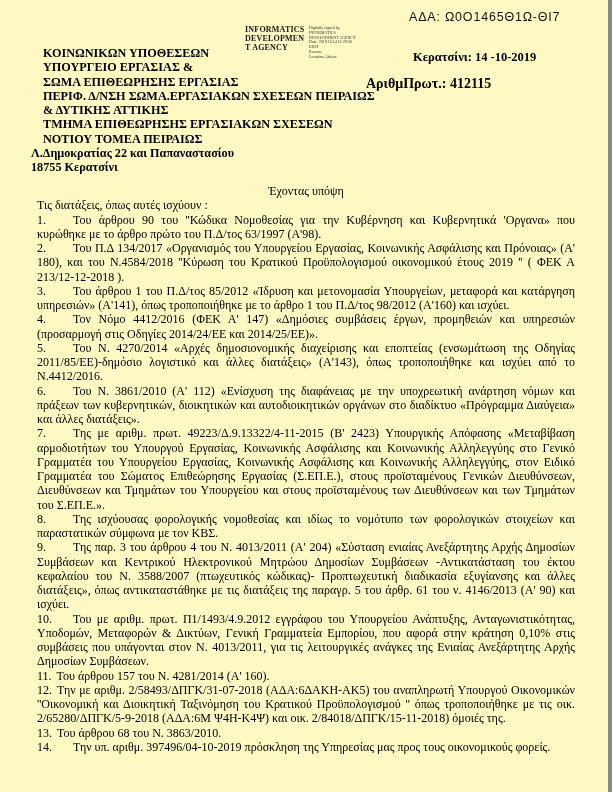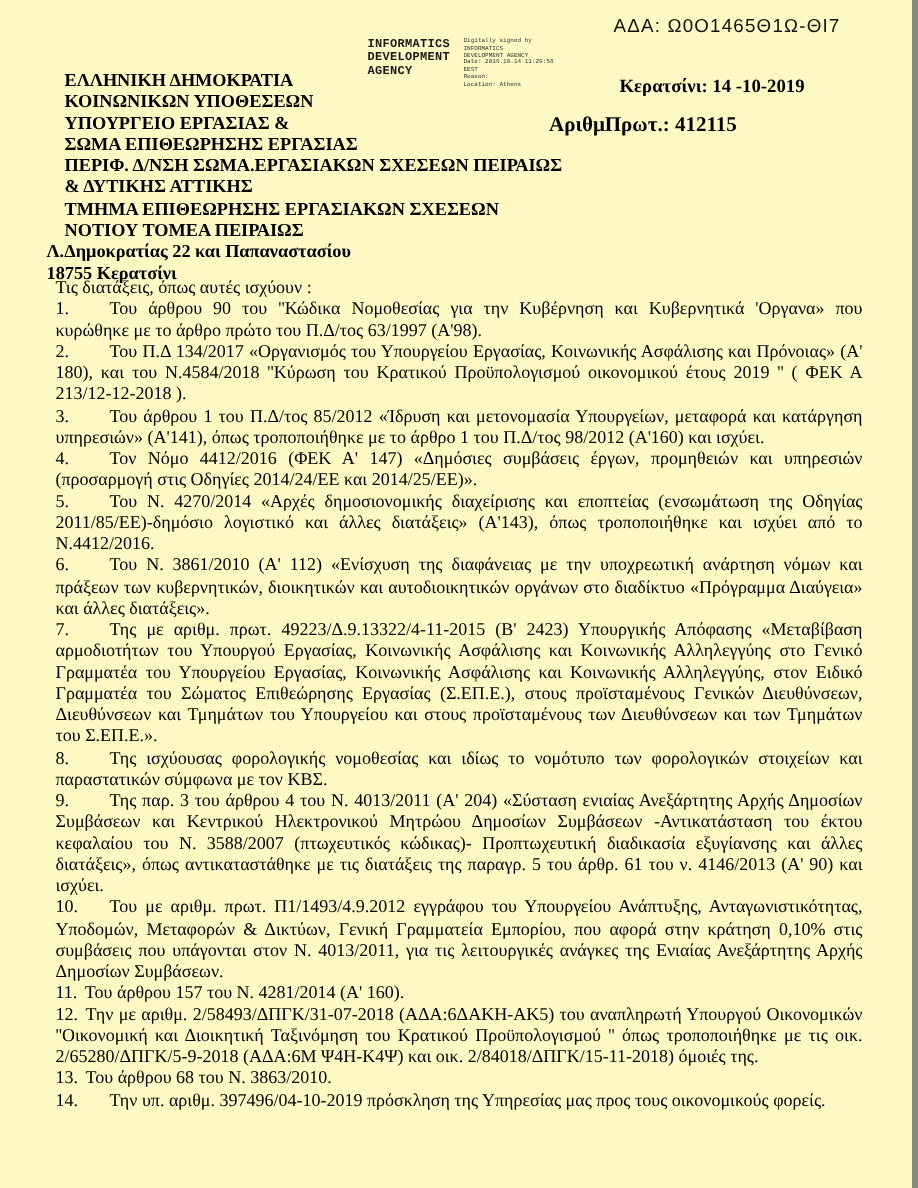--- a/index.html
+++ b/index.html
@@ -15,21 +15,21 @@
   .ada{
     position:absolute;top:10px;left:409px;
     font-family:"Liberation Sans", sans-serif;
     font-size:12.5px;letter-spacing:0.8px;color:#111;
     white-space:nowrap;
   }
   
   .stamp{
     position:absolute;top:25px;left:245px;
     display:flex;gap:4px;
-    font-family:Liberation Mono, monospace;
+    font-family:Liberation Serif, serif;
   }
   .stamp-agency{
     width:60px;
     font-size:8px;font-weight:bold;line-height:9px;
     letter-spacing:0.2px;color:#1a1a1a;
     word-break:break-all;text-transform:uppercase;
   }
   .stamp-details{
     font-size:4px;line-height:4.8px;color:#333;
     padding-top:1px;white-space:nowrap;
@@ -87,41 +87,41 @@
         <div class="stamp-detail-line">Location: Athens</div>
       </div>
   </div>
 
   <div class="place-date">Κερατσίνι:  14 -10-2019</div>
   <div class="protocol">ΑριθμΠρωτ.: 412115</div>
 
   <div class="org-block">
     <div>
 
-        <div class="org-line">ΕΛΛΗΝΙΚΗ ΔΗΜΟΚΡΑΤΙΑ</div>
 
         <div class="org-line">ΚΟΙΝΩΝΙΚΩΝ ΥΠΟΘΕΣΕΩΝ</div>
 
         <div class="org-line">ΥΠΟΥΡΓΕΙΟ ΕΡΓΑΣΙΑΣ  &amp;</div>
 
         <div class="org-line">ΣΩΜΑ ΕΠΙΘΕΩΡΗΣΗΣ ΕΡΓΑΣΙΑΣ</div>
 
         <div class="org-line">ΠΕΡΙΦ. Δ/ΝΣΗ ΣΩΜΑ.ΕΡΓΑΣΙΑΚΩΝ ΣΧΕΣΕΩΝ ΠΕΙΡΑΙΩΣ</div>
 
         <div class="org-line">&amp; ΔΥΤΙΚΗΣ ΑΤΤΙΚΗΣ</div>
 
         <div class="org-line">ΤΜΗΜΑ ΕΠΙΘΕΩΡΗΣΗΣ ΕΡΓΑΣΙΑΚΩΝ ΣΧΕΣΕΩΝ</div>
 
         <div class="org-line">ΝΟΤΙΟΥ ΤΟΜΕΑ ΠΕΙΡΑΙΩΣ</div>
       </div>
     <div class="addr-line">Λ.Δημοκρατίας 22 και Παπαναστασίου</div>
     <div class="addr-line">18755 Κερατσίνι</div>
   </div>
 
   <div class="doc-body">
+    <p class="having">Έχοντας υπόψη</p>
     <p class="intro">Τις διατάξεις, όπως αυτές ισχύουν :</p>
     <div>
 
         <p class="item tab"><span class="num">1.</span><span class="itxt">Του άρθρου 90 του ''Κώδικα Νομοθεσίας για την Κυβέρνηση και Κυβερνητικά 'Οργανα» που κυρώθηκε με το άρθρο πρώτο του Π.Δ/τος 63/1997 (Α'98).</span></p>
 
         <p class="item tab"><span class="num">2.</span><span class="itxt">Του Π.Δ 134/2017 «Οργανισμός του Υπουργείου Εργασίας, Κοινωνικής Ασφάλισης και Πρόνοιας» (Α' 180), και του Ν.4584/2018 ''Κύρωση του Κρατικού Προϋπολογισμού οικονομικού έτους 2019 '' ( ΦΕΚ Α 213/12-12-2018 ).</span></p>
 
         <p class="item tab"><span class="num">3.</span><span class="itxt">Του άρθρου 1 του Π.Δ/τος 85/2012 «Ίδρυση και μετονομασία Υπουργείων, μεταφορά και κατάργηση υπηρεσιών» (Α'141), όπως τροποποιήθηκε με το άρθρο 1 του Π.Δ/τος 98/2012 (Α'160) και ισχύει.</span></p>
 
         <p class="item tab"><span class="num">4.</span><span class="itxt">Τον Νόμο 4412/2016 (ΦΕΚ Α' 147) «Δημόσιες συμβάσεις έργων, προμηθειών και υπηρεσιών (προσαρμογή στις Οδηγίες 2014/24/ΕΕ και 2014/25/ΕΕ)».</span></p>

